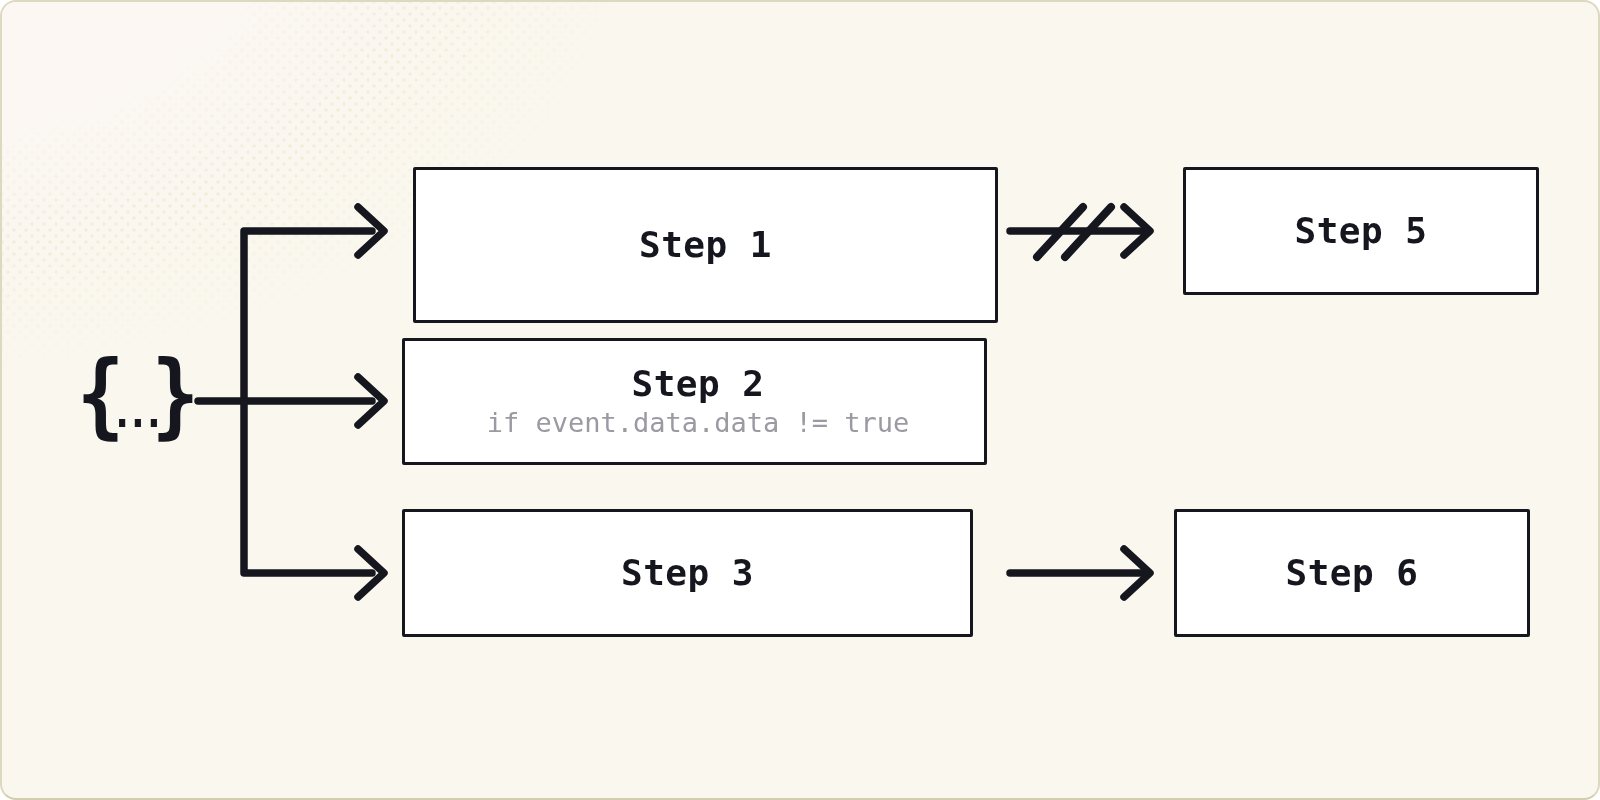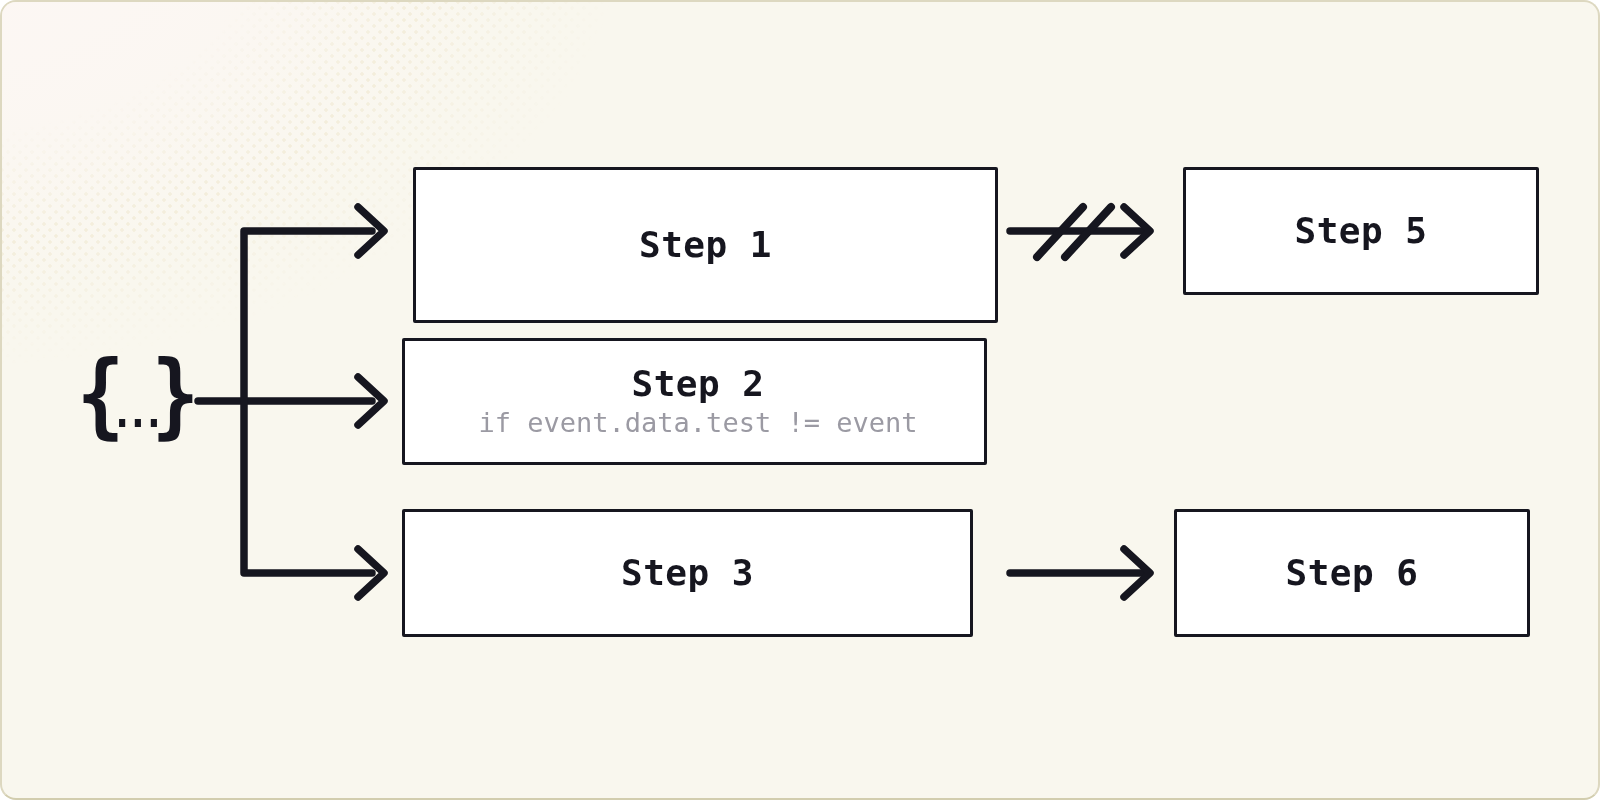--- a/index.html
+++ b/index.html
@@ -135,21 +135,21 @@
     <path d="M1008 571 H 1144"></path>
     <path d="M1122 547 L1148 571 L1122 595"></path>
   </svg>
 
   <div class="step-box box-step1">
     <span class="title">Step 1</span>
   </div>
 
   <div class="step-box box-step2">
     <span class="title">Step 2</span>
-    <span class="condition">if event.data.test != event</span>
+    <span class="condition">if event.data.data != true</span>
   </div>
 
   <div class="step-box box-step3">
     <span class="title">Step 3</span>
   </div>
 
   <div class="step-box box-step5">
     <span class="title">Step 5</span>
   </div>
 

